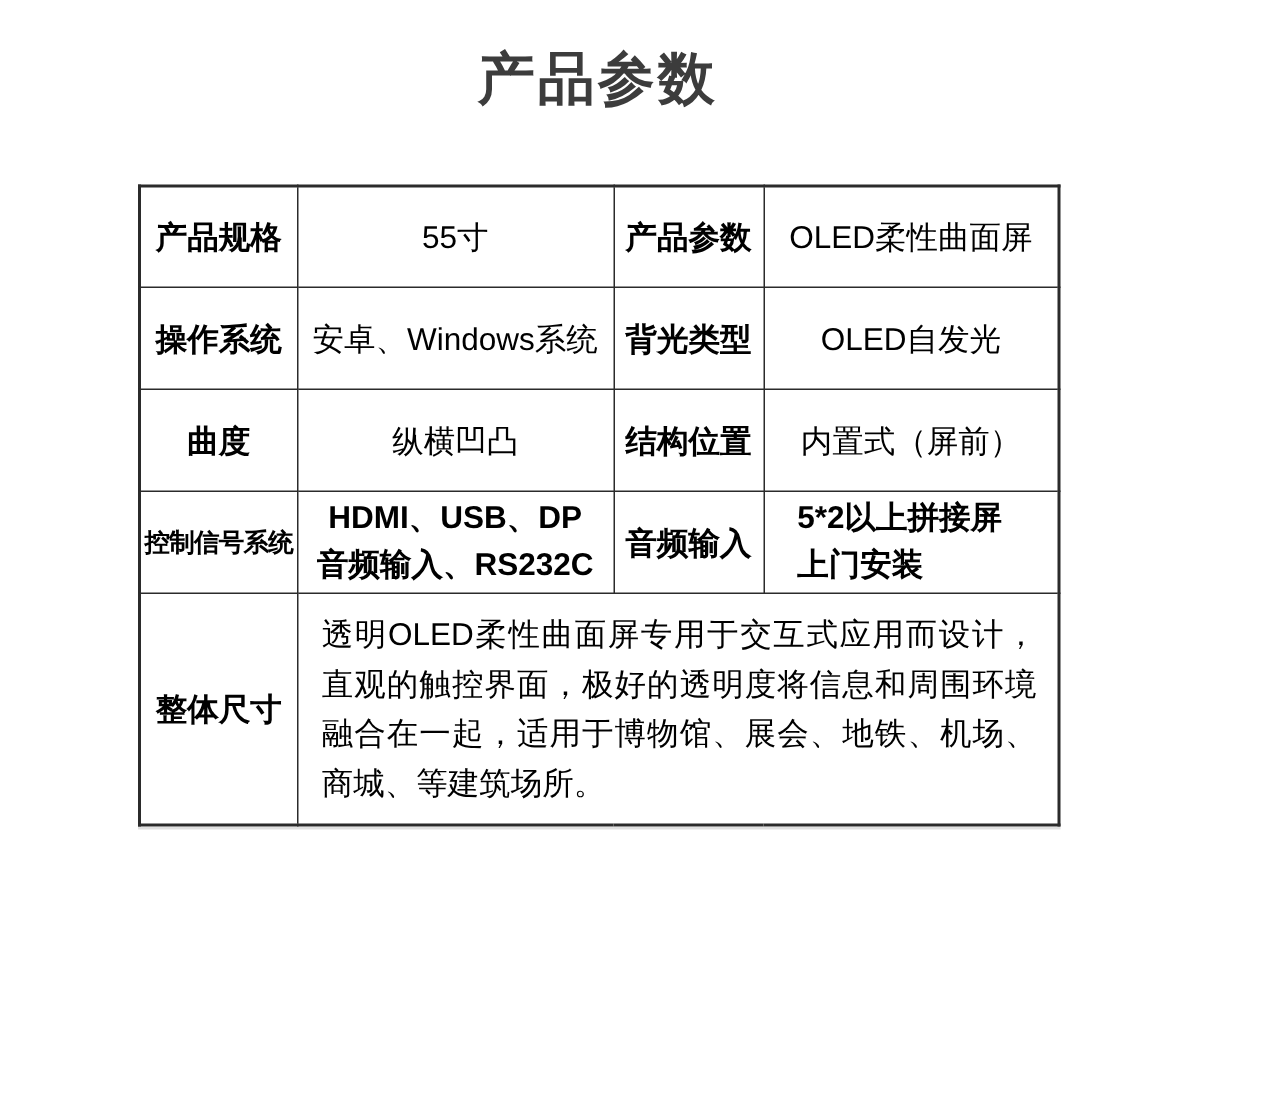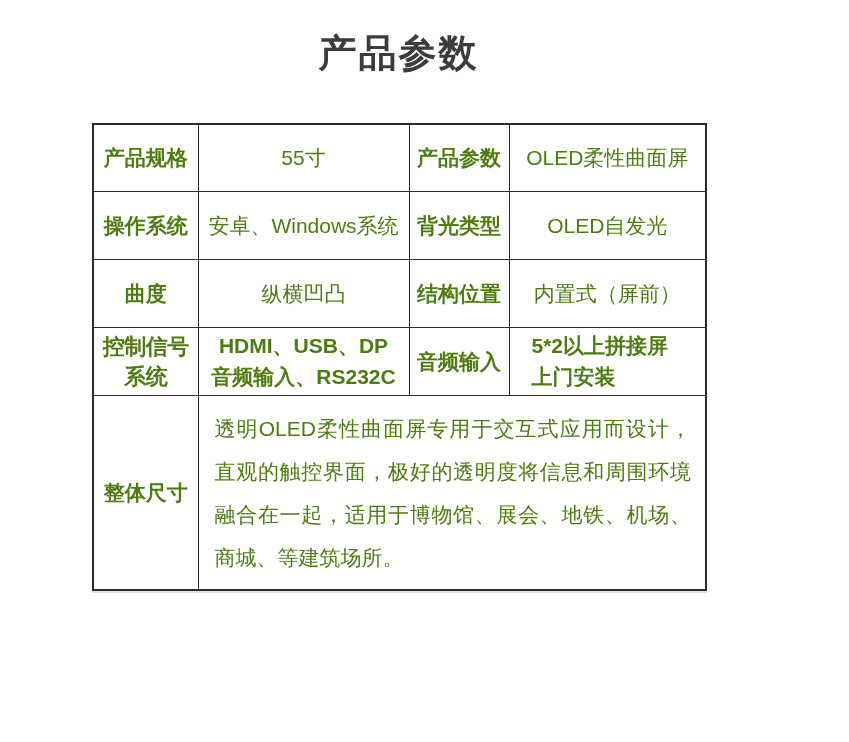--- a/index.html
+++ b/index.html
@@ -30,53 +30,53 @@
     table-layout: fixed;
     border-collapse: collapse;
     border: 2px solid #2b2b2b;
     box-shadow: 0 2px 0 rgba(0,0,0,0.12);
   }
   .spec-table td {
     border: 1.5px solid #2b2b2b;
     text-align: center;
     vertical-align: middle;
     font-size: 21px;
-    color: #4d7c0f;
+    color: #000000;
     padding: 0 4px;
     font-weight: 400;
     overflow: hidden;
   }
   .spec-table td.label {
     font-weight: 600;
   }
   .spec-table tr.spec-row {
     height: 68px;
   }
   .spec-table tr.application-row {
     height: 146px;
   }
   .spec-table td.small {
-    font-size: 22px;
+    font-size: 17px;
     letter-spacing: -0.5px;
     padding: 0 2px;
   }
   .spec-table td.pre {
     white-space: pre-line;
     line-height: 1.45;
     font-weight: bold;
   }
   .spec-table td.left-val {
     text-align: left;
     padding-left: 22px;
   }
   .spec-table td.desc {
     text-align: justify;
     vertical-align: top;
     padding: 11px 14px 10px 16px;
-    line-height: 43px;
+    line-height: 33px;
     font-weight: 400;
   }
 </style>
 </head>
 <body>
 
 <div class="content">
 
   <h1 class="page-title">产品参数</h1>
 

